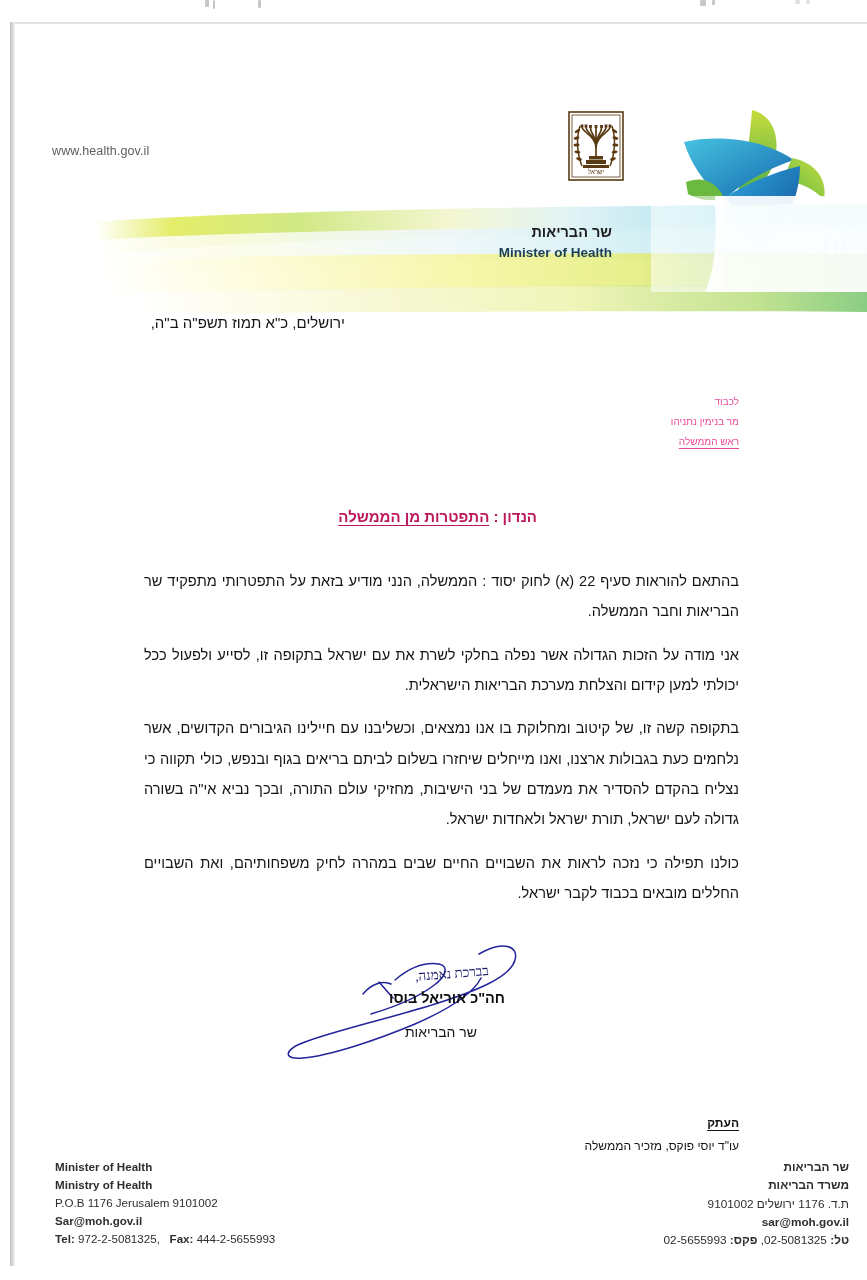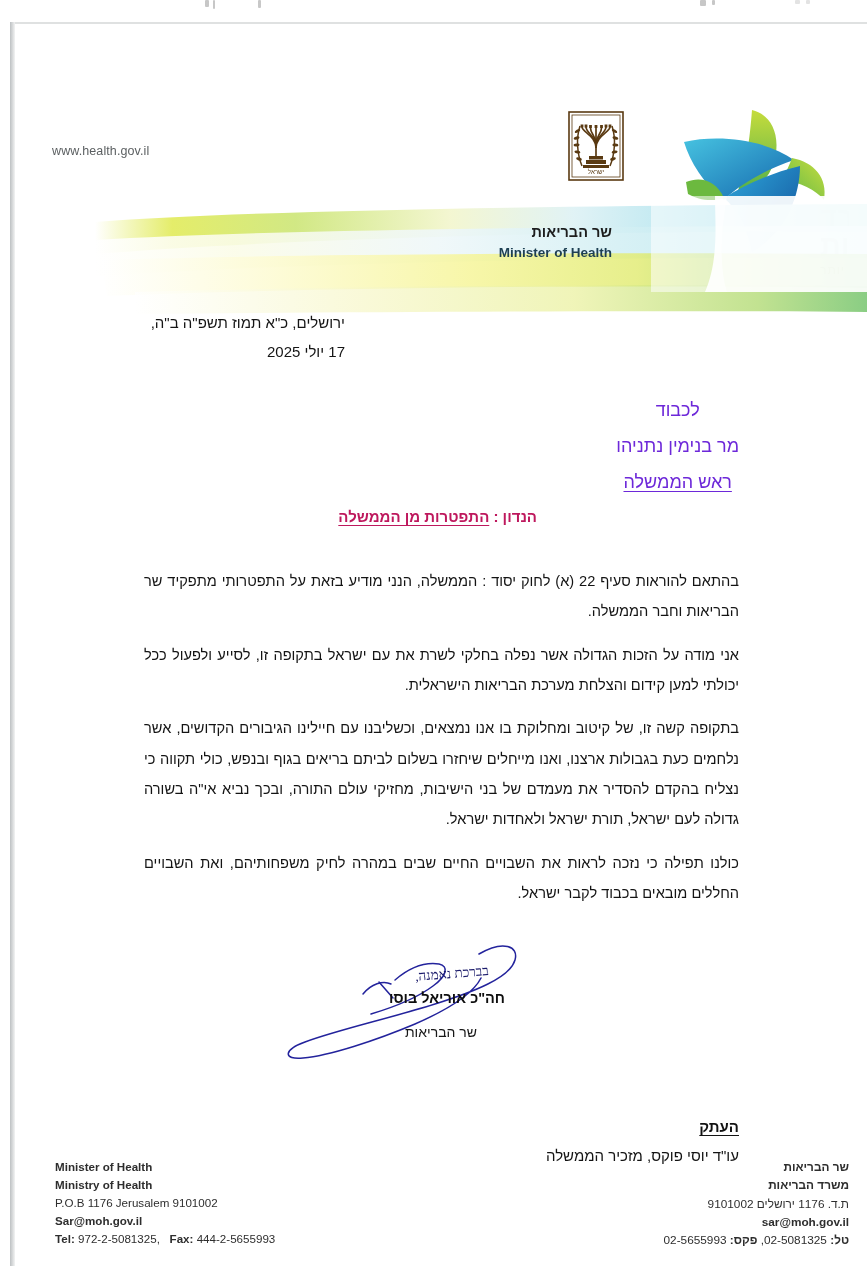--- a/index.html
+++ b/index.html
@@ -125,24 +125,24 @@
   }
   .dateline .gdate {
     direction: rtl;
     unicode-bidi: isolate;
   }
 
   .addressee {
     position: absolute;
     right: 128px;
     top: 392px;
-    text-align: center;
-    font-size: 18px;
+    text-align: right;
+    font-size: 10px;
     line-height: 2.0;
-    color: #6d28d9;
+    color: #ec4899;
   }
   .addressee .name { font-weight: 400; }
   .addressee .role {
     text-decoration: underline;
     text-underline-offset: 3px;
   }
 
   .subject {
     position: absolute;
     right: 330px;
@@ -213,21 +213,21 @@
     color: #171717;
     white-space: nowrap;
   }
 
   
   .cc-block {
     position: absolute;
     right: 128px;
     top: 1112px;
     text-align: right;
-    font-size: 15px;
+    font-size: 12px;
     line-height: 1.95;
     color: #131313;
   }
   .cc-heading {
     font-weight: 700;
     text-decoration: underline;
     text-underline-offset: 3px;
   }
 
   
@@ -402,21 +402,20 @@
     <path d="M636 0 L712 0 C706 36 704 70 712 96 L636 96 Z" fill="#ffffff" opacity="0.55"></path>
   </svg>
 
   <div class="minister-title">
     <div class="he">שר הבריאות</div>
     <div class="en">Minister of Health</div>
   </div>
 
   <div class="dateline">
     <div>ירושלים, כ"א תמוז תשפ"ה ב"ה,</div>
-    <div class="gdate">17 יולי 2025</div>
   </div>
 
   <div class="addressee">
     <div>לכבוד</div>
     <div class="name">מר בנימין נתניהו</div>
     <div class="role">ראש הממשלה</div>
   </div>
 
   <div class="subject">
     <span class="subj-label">הנדון :</span>

